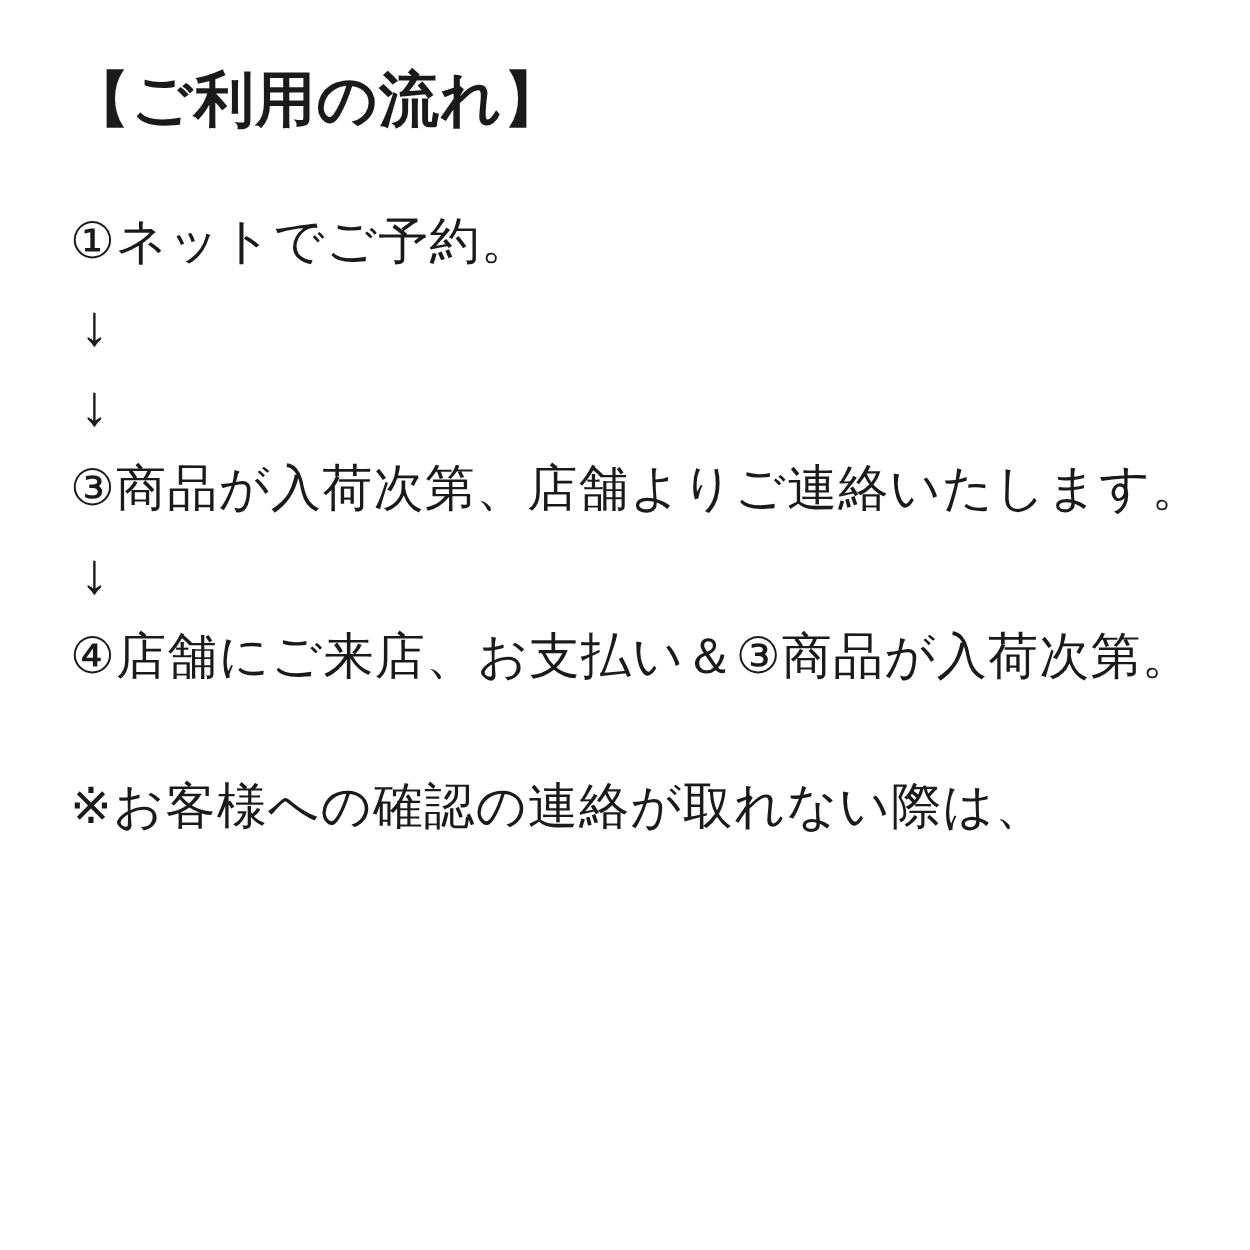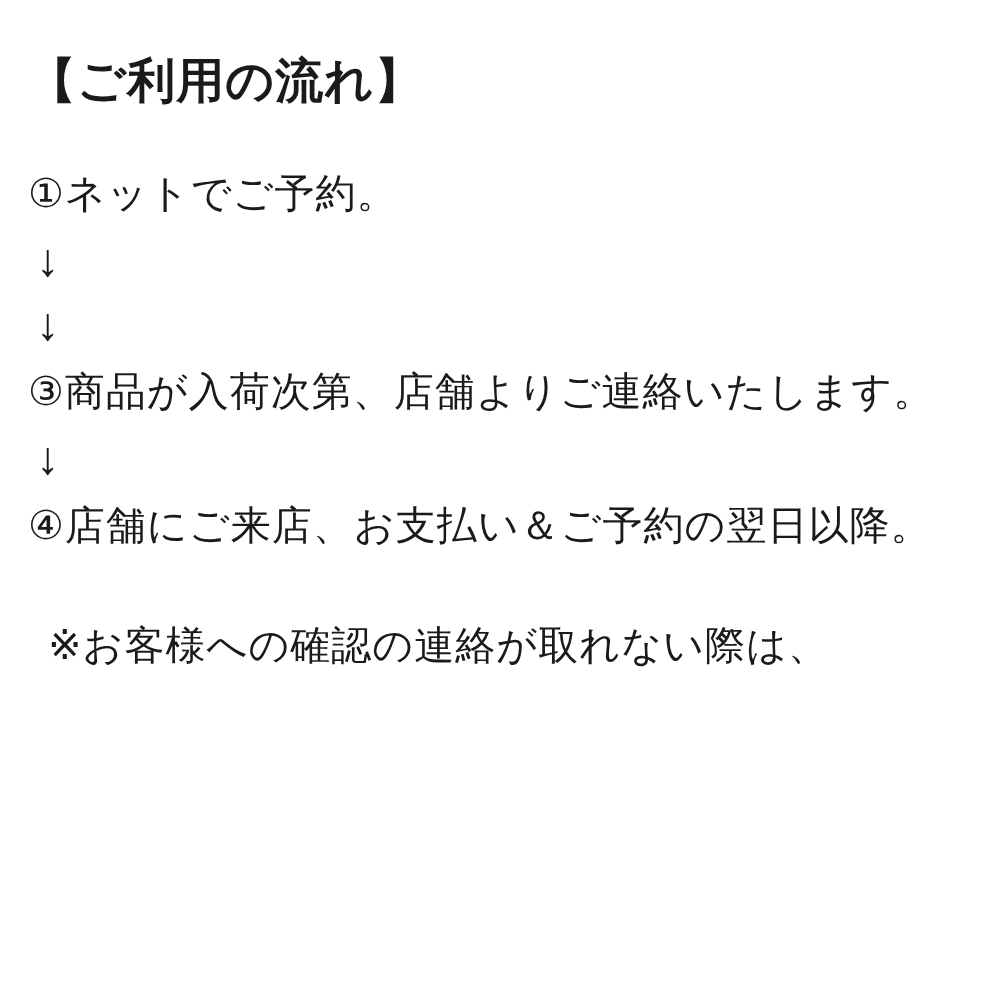--- a/index.html
+++ b/index.html
@@ -9,21 +9,21 @@
     width: 1000px;
     height: 1000px;
     overflow: hidden;
     font-family: "Liberation Sans", "DejaVu Sans", sans-serif;
     color: #1a1a1a;
   }
   .page {
     box-sizing: border-box;
     width: 912px;
     height: 1000px;
-    padding: 48px 28px 0 28px;
+    padding: 48px 28px 0 56px;
   }
   .title {
     font-size: 48px;
     font-weight: 700;
     line-height: 66px;
     margin: 0 0 44px 0;
     letter-spacing: 1px;
   }
   .step { margin: 0; }
   .line {
@@ -35,21 +35,21 @@
   }
   .indent { margin-left: 44px; }
   .arrow {
     display: block;
     font-size: 46px;
     line-height: 64px;
     margin: 0 0 0 8px;
     font-weight: 400;
   }
   .step-2 { margin-bottom: 14px; }
-  .note { margin-top: 50px; margin-left: 20px; }
+  .note { margin-top: 50px; }
 </style>
 </head>
 <body>
 
 <div class="page">
 
   <h1 class="title">【ご利用の流れ】</h1>
 
   <div class="step step-1">
     <div class="line">①ネットでご予約。</div>
@@ -60,20 +60,20 @@
 
   <span class="arrow">↓</span>
 
   <div class="step step-3">
     <div class="line">③商品が入荷次第、店舗よりご連絡いたします。</div>
   </div>
 
   <span class="arrow">↓</span>
 
   <div class="step step-4">
-    <div class="line">④店舗にご来店、お支払い＆ご予約の翌日以降。</div>
+    <div class="line">④店舗にご来店、お支払い＆③商品が入荷次第。</div>
   </div>
 
   <div class="note">
     <div class="line">※お客様への確認の連絡が取れない際は、</div>
   </div>
 
 </div>
 
 </body></html>

